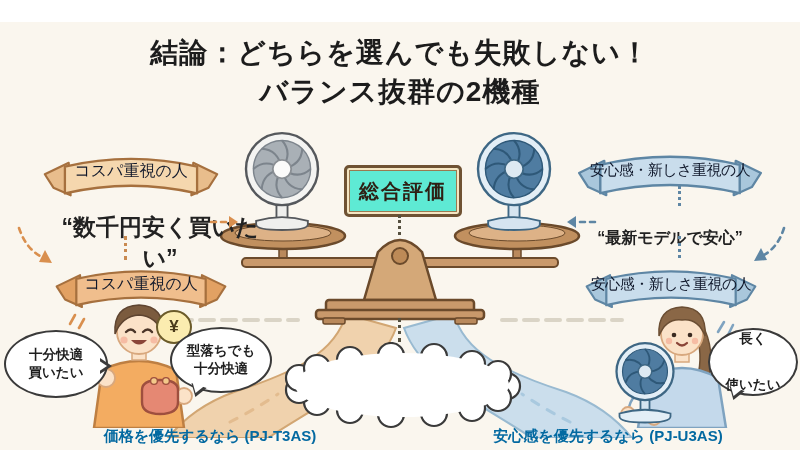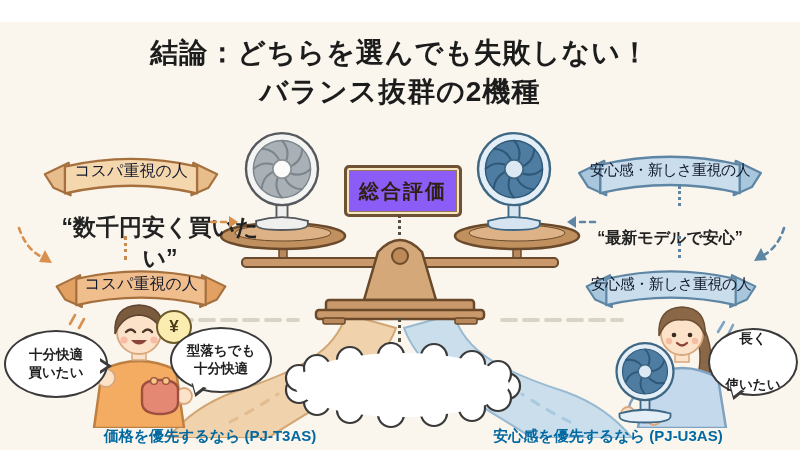--- a/index.html
+++ b/index.html
@@ -24,21 +24,21 @@
   .ribbon--blue .tail{fill:#A9C7DC;stroke:#5E86A4;}
   .ribbon-label{position:absolute;left:0;top:0;width:100%;height:74%;display:flex;
          align-items:center;justify-content:center;font-weight:400;color:#0f172a;}
   .ribbon-label--l{font-size:16px;}
   .ribbon-label--s{font-size:15px;letter-spacing:-0.5px;}
 
   
   .quote{font-weight:800;color:#222;text-align:center;z-index:4;}
 
   
-  .plaque{left:344px;top:143px;width:112px;height:46px;background:#8b5cf6;
+  .plaque{left:344px;top:143px;width:112px;height:46px;background:#5eead4;
           border:3px solid #6F5233;border-radius:5px;box-shadow:inset 0 0 0 2px #F5E6C2,inset 0 0 0 3px #9A7A50;
           display:flex;align-items:center;justify-content:center;z-index:4;}
   .plaque span{font-size:20px;font-weight:800;color:#2E2014;letter-spacing:2px;}
 
   
   .vdots{width:0;border-left:3px dotted #55503F;z-index:4;}
   .vdots--orange{border-left-color:#C98A50;}
   .vdots--blue{border-left-color:#5E86A4;}
   .arrow{z-index:5;}
   .arrow path{fill:none;stroke-width:2.6;stroke-linecap:round;stroke-dasharray:5 5;}

